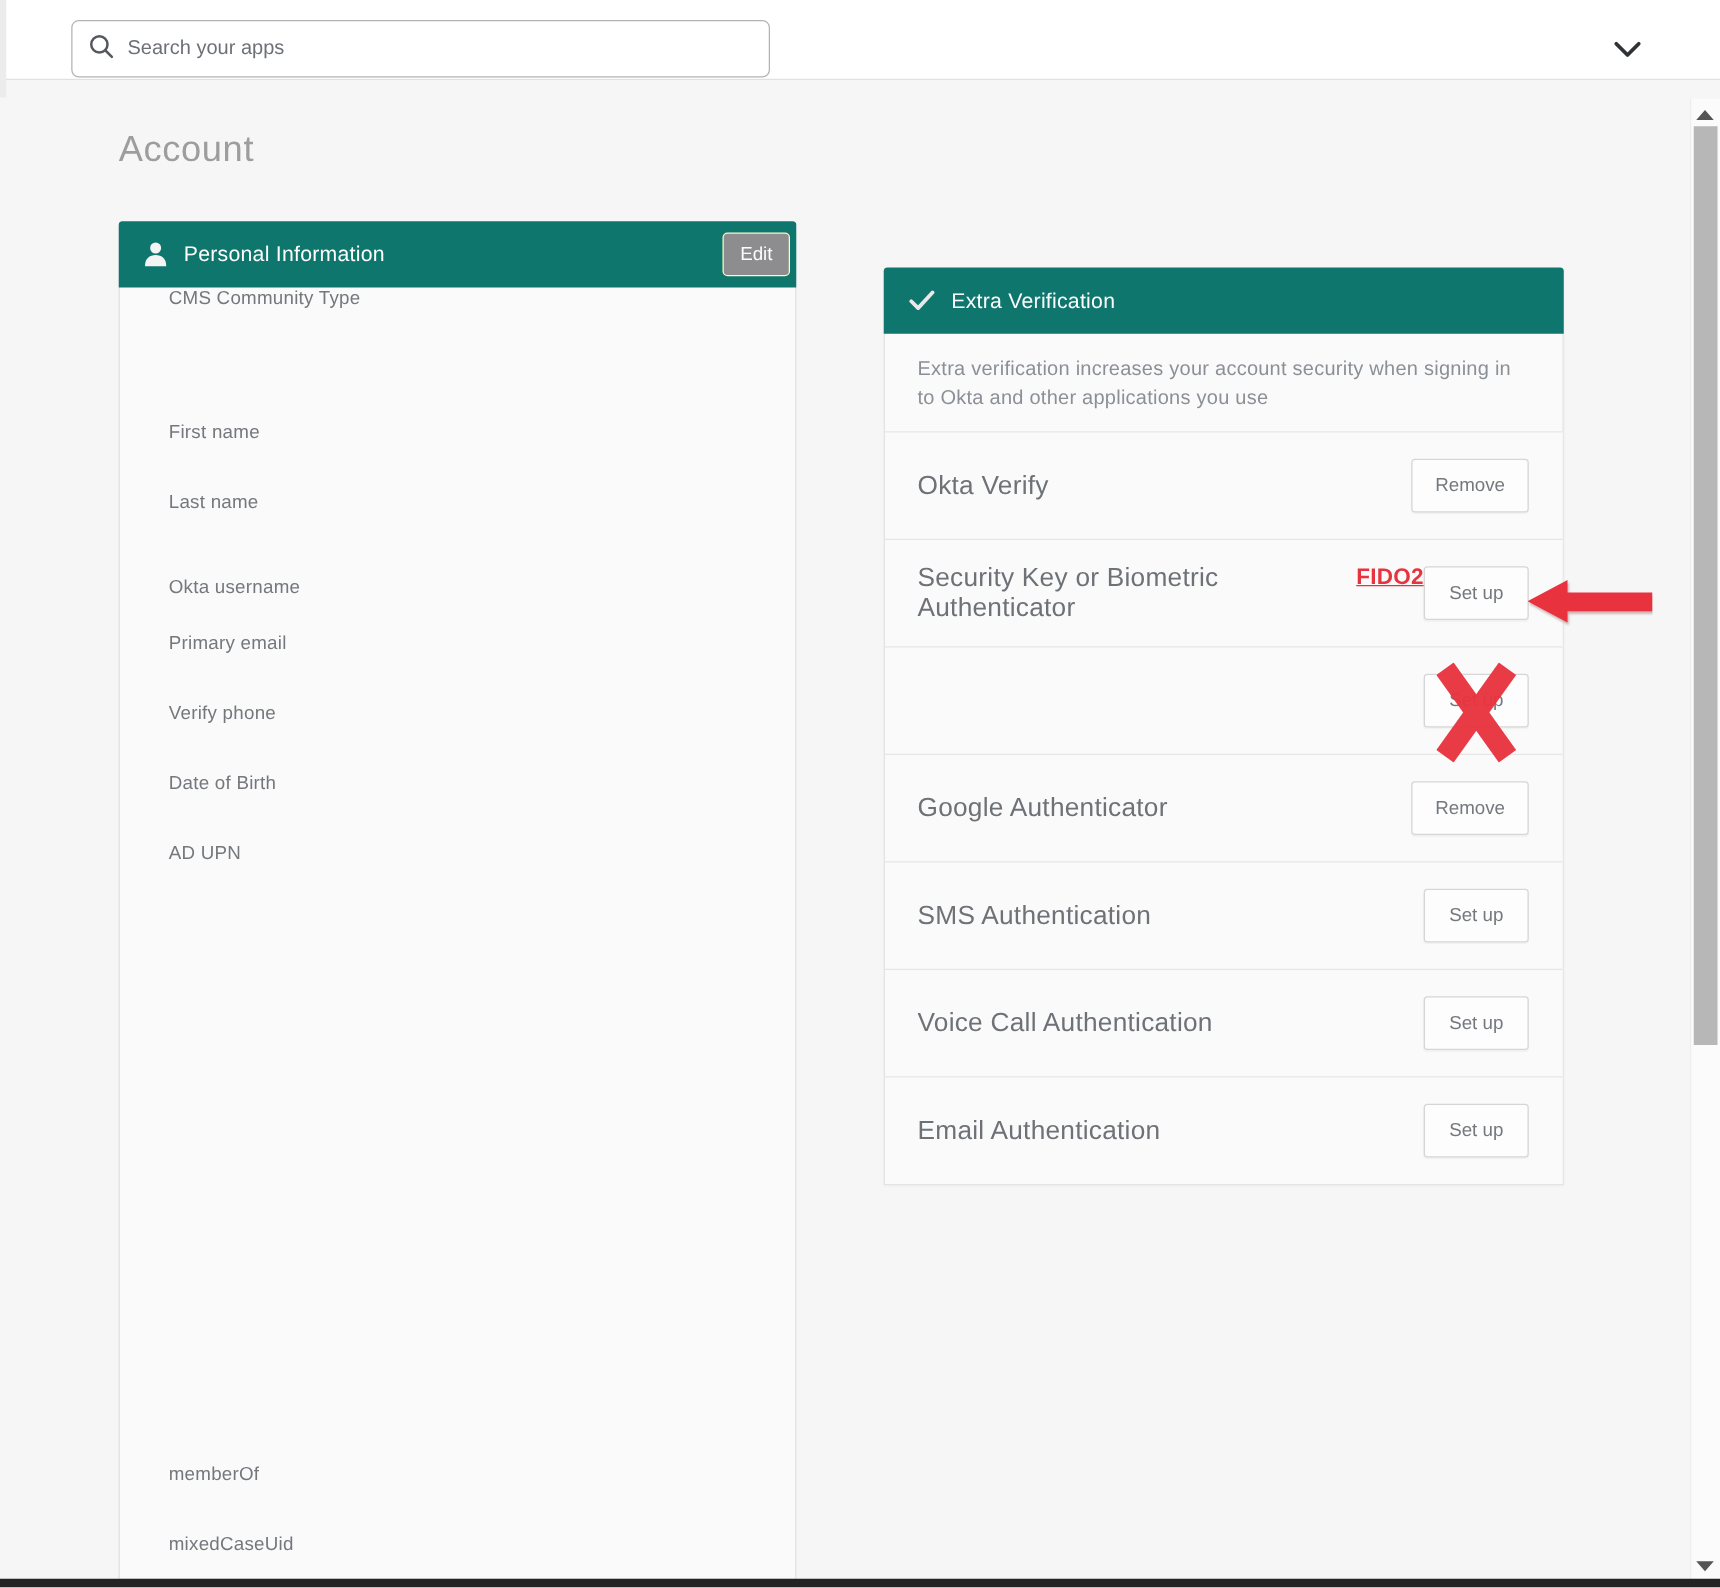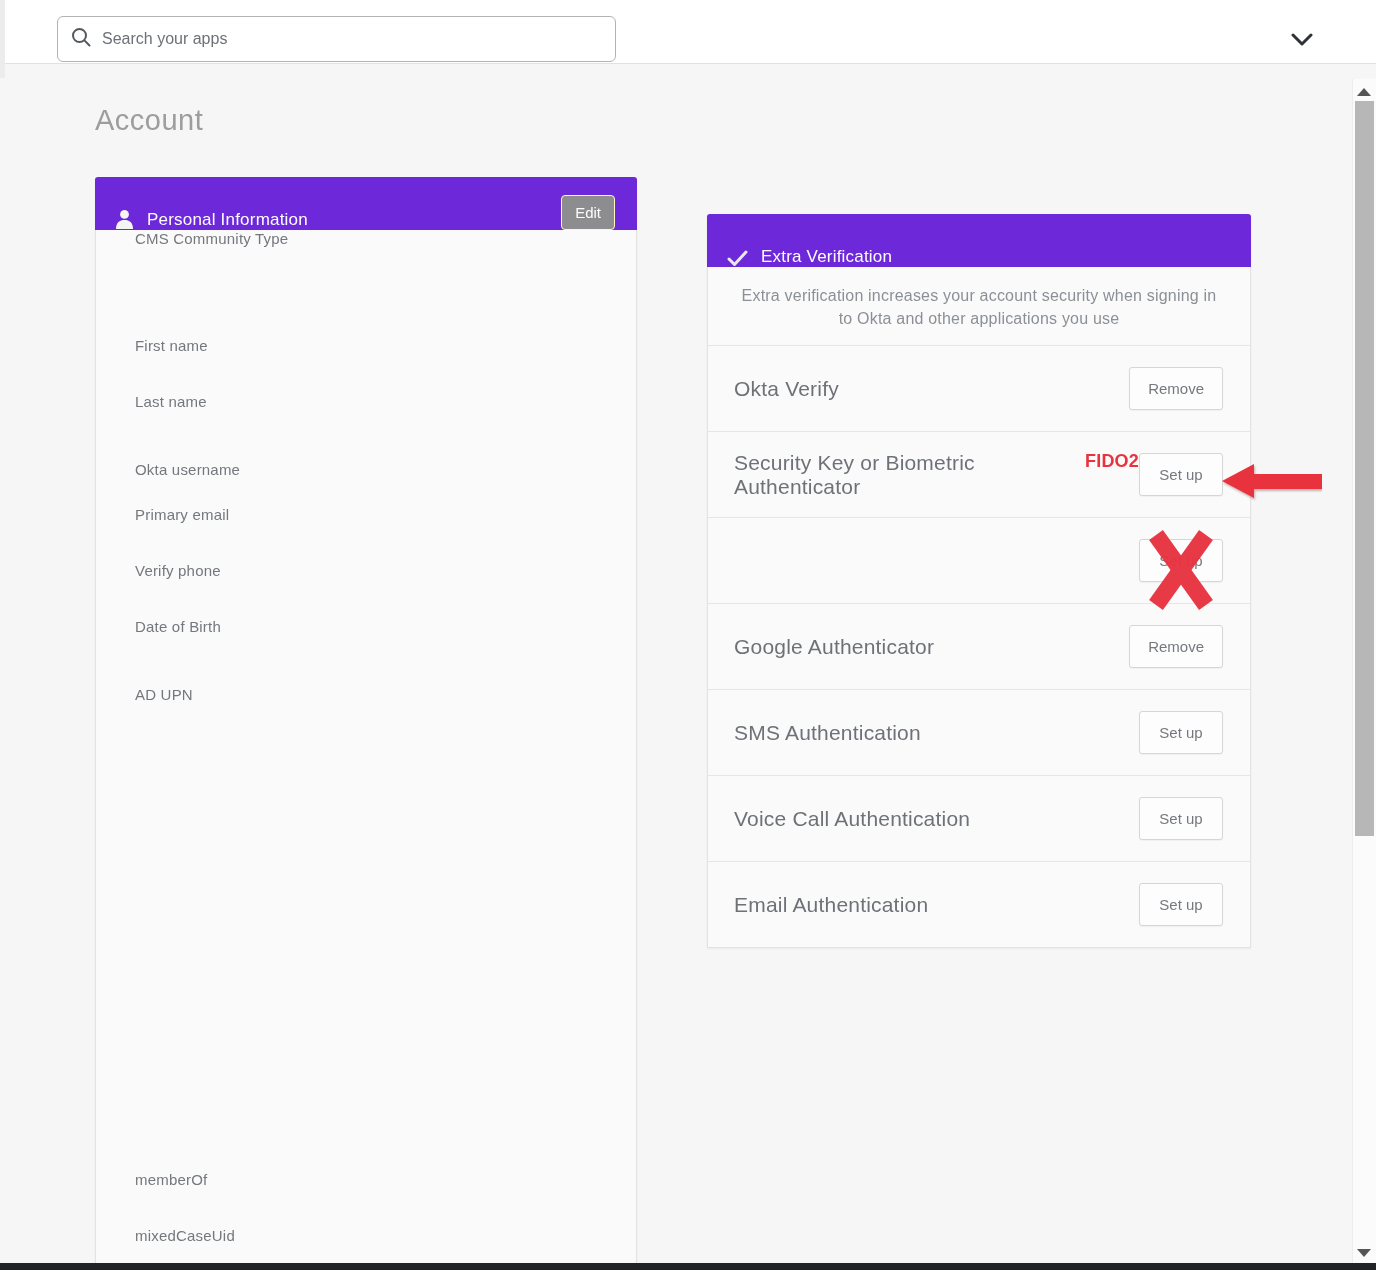--- a/index.html
+++ b/index.html
@@ -35,22 +35,22 @@
     cursor:pointer; display:flex; align-items:center; justify-content:center;
   }
 
   
   .page-title {
     position:absolute; left:95px; top:104px;
     font-size:29px; color:#9d9d9d; font-weight:400; letter-spacing:0.5px;
   }
 
   .panel-header {
-    height:53px; background:#6d28d9; color:#fff;
-    display:flex; align-items:flex-end; padding:0 22px 0 20px;
+    height:53px; background:#0f766e; color:#fff;
+    display:flex; align-items:center; padding:0 5px 0 20px;
     border-radius:3px 3px 0 0;
   }
   .panel-header .htitle { font-size:17px; color:#fdfdfd; letter-spacing:0.2px; }
   .hicon { margin-right:13px; display:flex; align-items:center; }
 
   
   .pi-panel {
     position:absolute; left:95px; top:178px; width:542px; height:1086px;
     background:#fafafa; border:1px solid #e3e3e3; border-top:none;
     box-shadow:0 1px 2px rgba(0,0,0,0.05);
@@ -61,42 +61,42 @@
     border:1px solid #fef9c3; border-radius:4px;
     font-size:15px; padding:8px 13px; cursor:pointer;
     font-family:"Liberation Sans", sans-serif;
   }
   .pi-field {
     position:absolute; left:39px; font-size:15px; color:#74787d; letter-spacing:0.2px;
   }
   .pi-field:nth-of-type(1){top:103px} .pi-field:nth-of-type(2){top:159px}
   .pi-field:nth-of-type(3){top:215px} .pi-field:nth-of-type(4){top:283px}
   .pi-field:nth-of-type(5){top:328px} .pi-field:nth-of-type(6){top:384px}
-  .pi-field:nth-of-type(7){top:440px} .pi-field:nth-of-type(8){top:508px}
+  .pi-field:nth-of-type(7){top:440px} .pi-field:nth-of-type(8){top:496px}
   .pi-field:nth-of-type(9){top:993px} .pi-field:nth-of-type(10){top:1049px}
 
   
   .ev-panel {
     position:absolute; left:707px; top:215px; width:544px;
     background:#fafafa; border:1px solid #e3e3e3; border-top:none;
     box-shadow:0 1px 2px rgba(0,0,0,0.05);
   }
   .ev-panel .panel-header { margin:-1px -1px 0 -1px; }
   .ev-desc {
     padding:17px 26px 15px 26px; font-size:16px; line-height:1.45;
-    color:#8b9096; letter-spacing:0.2px;text-align:center;
+    color:#8b9096; letter-spacing:0.2px;
   }
   .ev-row {
     height:86px; border-top:1px solid #e6e6e6;
     display:flex; align-items:center; padding:0 27px 0 26px;
     position:relative; background:#fafafa;
   }
   .ev-label-wrap { display:flex; gap:5px; }
   .ev-label { font-size:21px; color:#6e7277; letter-spacing:0.2px; }
-  .ev-annot { font-size:18px; font-weight:bold; color:#e8333f; letter-spacing:0.2px; }
+  .ev-annot { font-size:18px; font-weight:bold; color:#e8333f; letter-spacing:0.2px;text-decoration:underline; }
   .ev-btn {
     margin-left:auto; background:#fdfdfd; border:1px solid #d6d6d6;
     border-radius:3px; color:#75797e; font-size:15px;
     padding:12px 18px; min-width:84px; cursor:pointer; text-align:center;
     font-family:"Liberation Sans", sans-serif; box-shadow:0 1px 1px rgba(0,0,0,0.04);
   }
 
   
   .red-arrow {
     position:absolute; left:1222px; top:463px; width:100px; height:38px;

